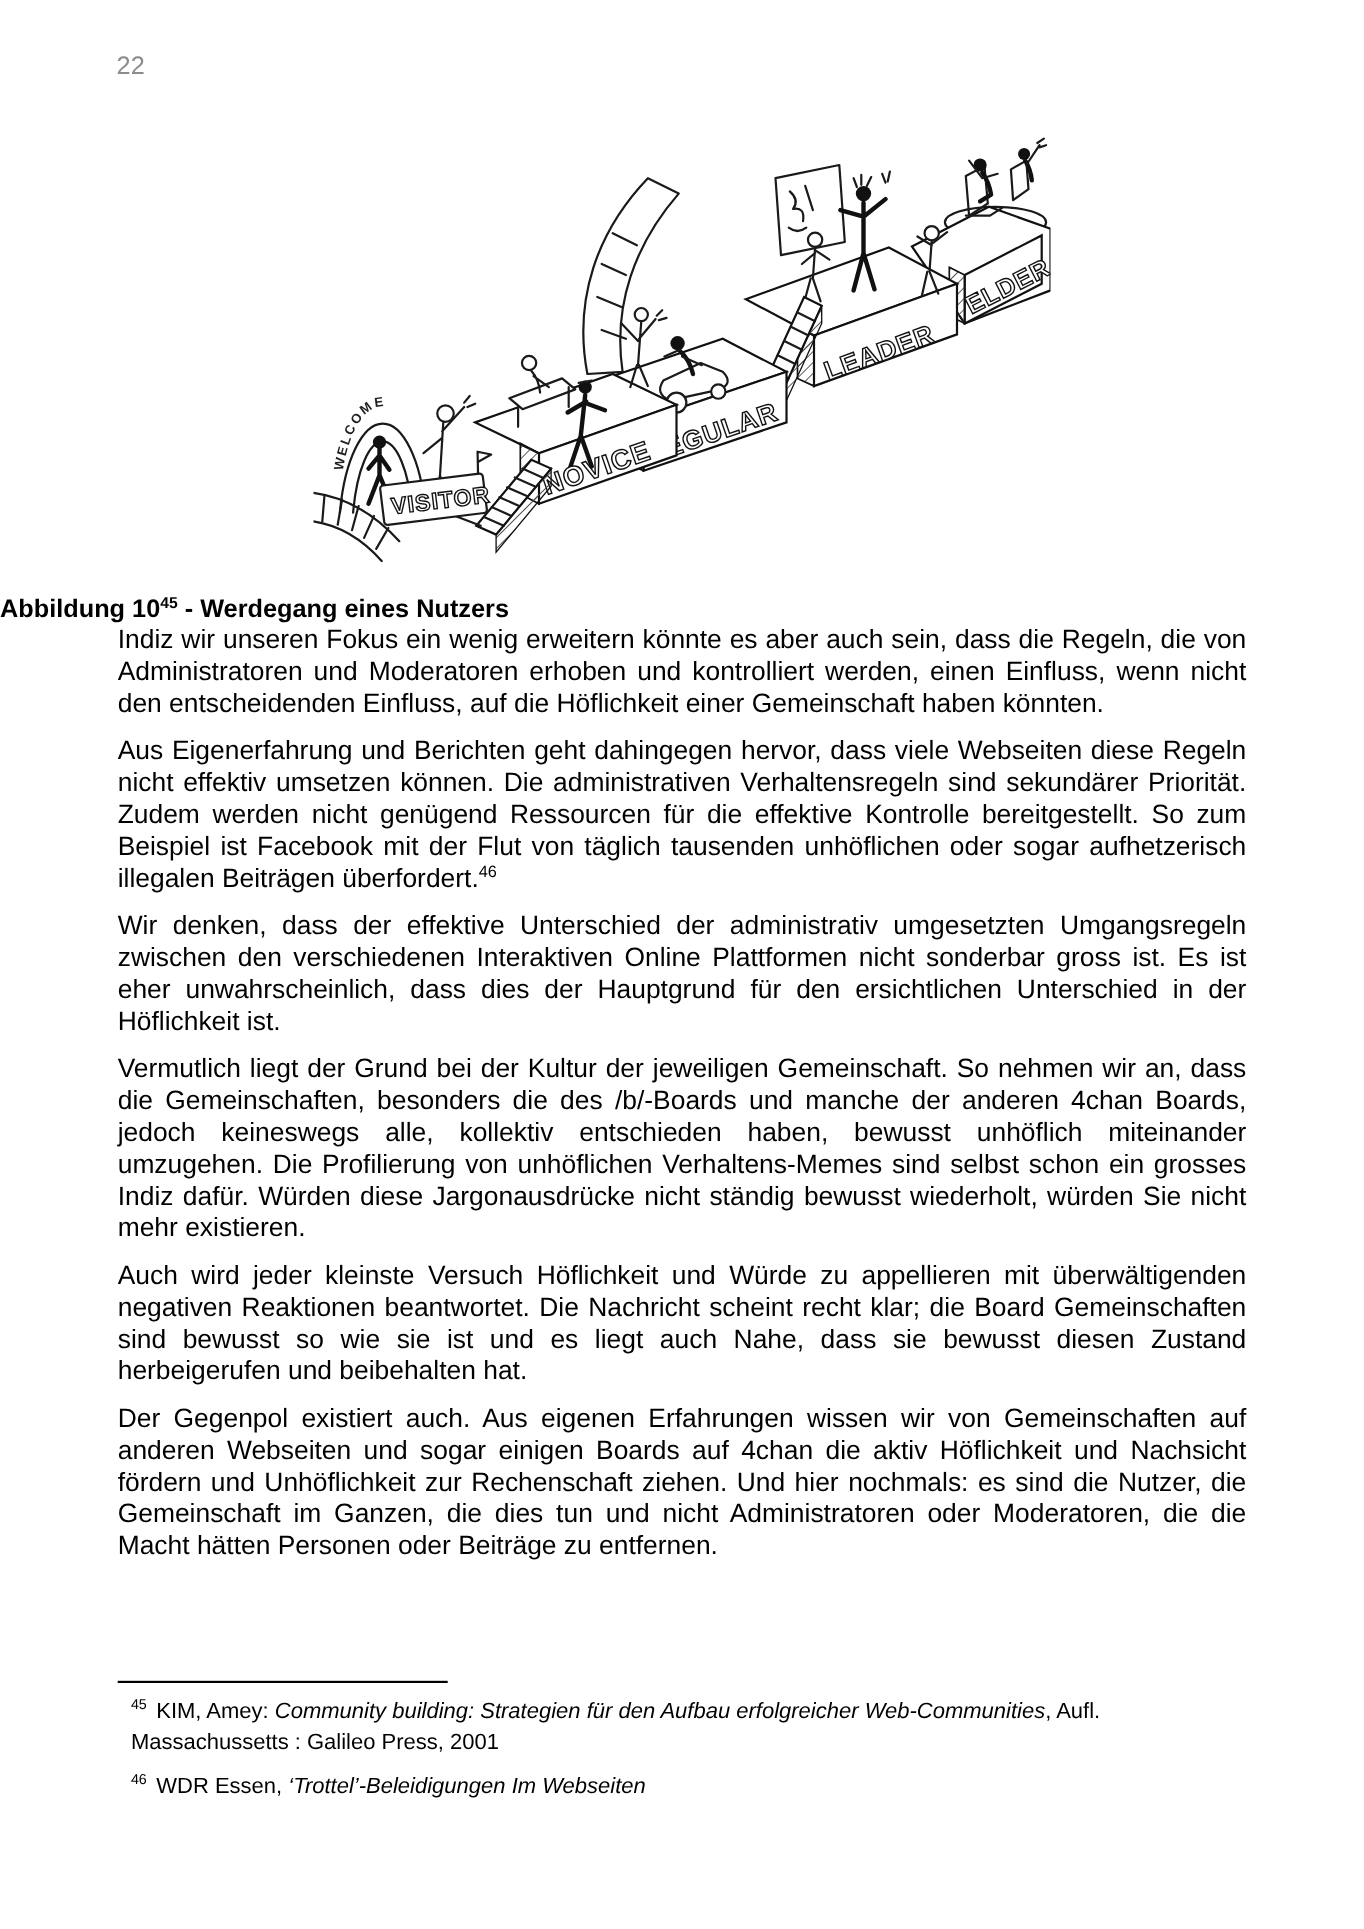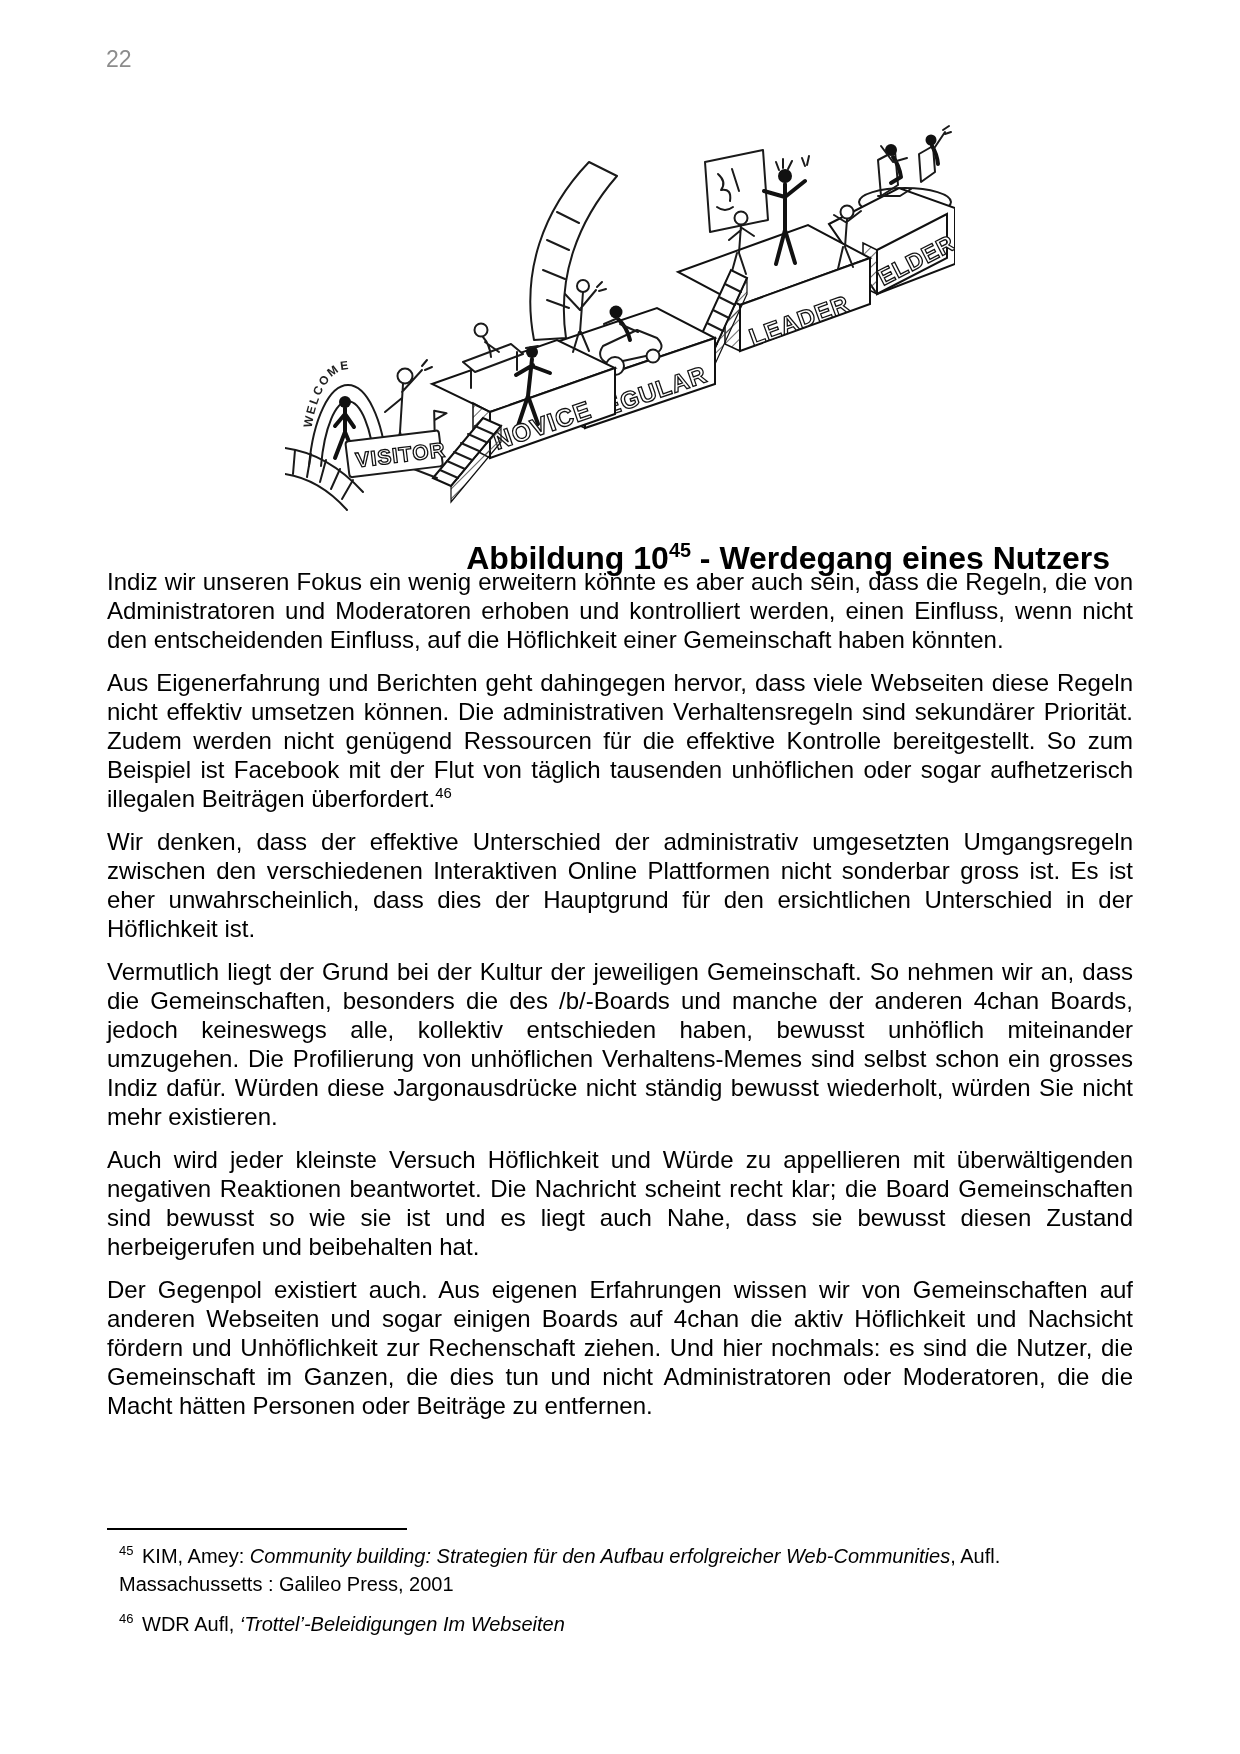--- a/index.html
+++ b/index.html
@@ -14,21 +14,21 @@
   .page-number{
     position:absolute;left:106px;top:46px;
     font-size:23px;color:#8c8c8c;
   }
   .figure-wrap{
     position:absolute;top:100px;left:50%;
     transform:translateX(-50%);
   }
   .caption{
     position:absolute;top:540px;left:0;width:1110px;
-    text-align:right;font-weight:bold;font-size:32px;
+    text-align:left;font-weight:bold;font-size:23px;
   }
   .caption sup{font-size:62%;line-height:0;vertical-align:super;}
   .content{
     position:absolute;top:567px;left:107px;width:1026px;
   }
   .content p{
     margin:0 0 14px 0;
     font-size:24px;line-height:29px;
     text-align:justify;text-justify:inter-word;
     hyphens:none;
@@ -194,17 +194,17 @@
     <p><span>Auch wird jeder kleinste Versuch Höflichkeit und Würde zu appellieren mit überwältigenden negativen Reaktionen beantwortet. Die Nachricht scheint recht klar; die Board Gemeinschaften sind bewusst so wie sie ist und es liegt auch Nahe, dass sie bewusst diesen Zustand herbeigerufen und beibehalten hat.</span></p>
     <p><span>Der Gegenpol existiert auch. Aus eigenen Erfahrungen wissen wir von Gemeinschaften auf anderen Webseiten und sogar einigen Boards auf 4chan die aktiv Höflichkeit und Nachsicht fördern und Unhöflichkeit zur Rechenschaft ziehen. Und hier nochmals: es sind die Nutzer, die Gemeinschaft im Ganzen, die dies tun und nicht Administratoren oder Moderatoren, die die Macht hätten Personen oder Beiträge zu entfernen.</span></p>
   </div>
 
   <div class="footnotes">
     <div class="fn-rule"></div>
     <div class="fn">
       <sup>45</sup><span> KIM, Amey: </span><i>Community building: Strategien für den Aufbau erfolgreicher Web-Communities</i><span>, Aufl. Massachussetts : Galileo Press, 2001</span>
     </div>
     <div class="fn">
-      <sup>46</sup><span> WDR Aufl, </span><i>‘Trottel’-Beleidigungen Im Webseiten</i><span></span>
+      <sup>46</sup><span> WDR Essen, </span><i>‘Trottel’-Beleidigungen Im Webseiten</i><span></span>
     </div>
   </div>
 
 </div>
 
 </body></html>

